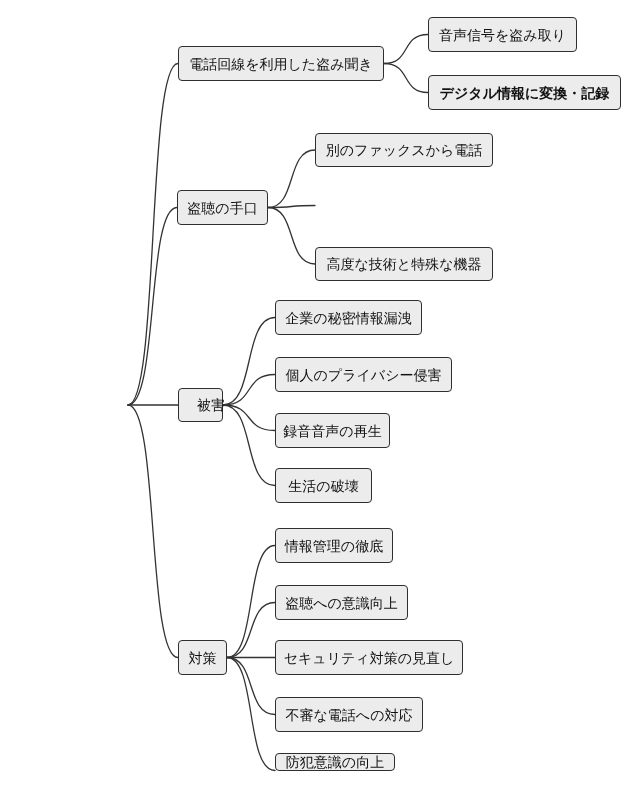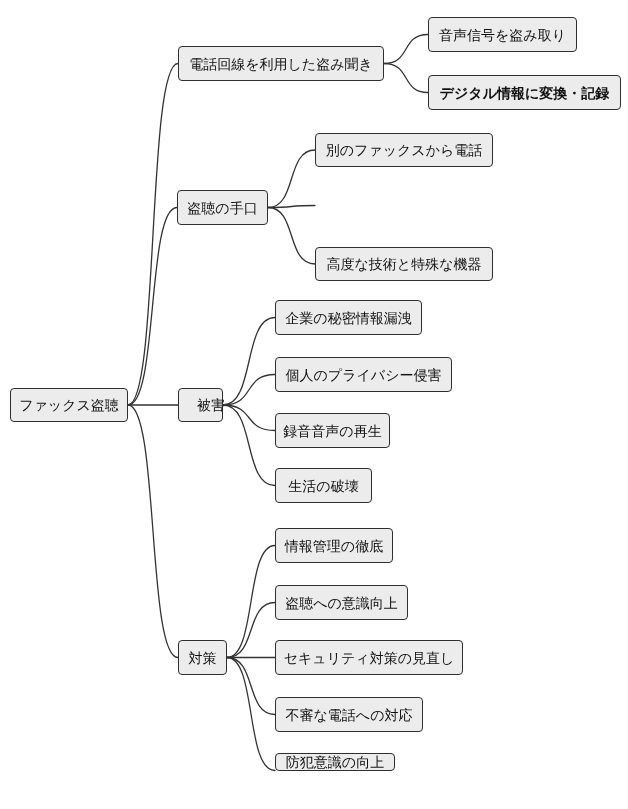--- a/index.html
+++ b/index.html
@@ -50,23 +50,20 @@
       <path d="M 223 405 C 255.24 405, 242.76 430.5, 275 430.5"></path>
       <path d="M 223 405 C 255.24 405, 242.76 485.5, 275 485.5"></path>
       <path d="M 128 405 C 159 405, 147 657.5, 178 657.5"></path>
       <path d="M 227 657.5 C 256.76 657.5, 245.24 545.5, 275 545.5"></path>
       <path d="M 227 657.5 C 256.76 657.5, 245.24 602.5, 275 602.5"></path>
       <path d="M 227 657.5 C 256.76 657.5, 245.24 657.5, 275 657.5"></path>
       <path d="M 227 657.5 C 256.76 657.5, 245.24 714.5, 275 714.5"></path>
       <path d="M 227 657.5 C 256.76 657.5, 245.24 770.5, 275 770.5"></path>
     </svg>
 
-<div class="node" style="left: 10px; top: 388px; width: 118px; height: 34px;">
-      <span>ファックス盗聴</span>
-    </div>
     <div class="node" style="left: 178px; top: 46px; width: 206px; height: 35px;">
       <span>電話回線を利用した盗み聞き</span>
     </div>
     <div class="node" style="left: 428px; top: 17px; width: 149px; height: 35px;">
       <span>音声信号を盗み取り</span>
     </div>
     <div class="node" style="left: 428px; top: 75px; width: 193px; height: 35px; font-weight: bold;">
       <span>デジタル情報に変換・記録</span>
     </div>
     <div class="node" style="left: 177px; top: 190px; width: 91px; height: 35px;">

